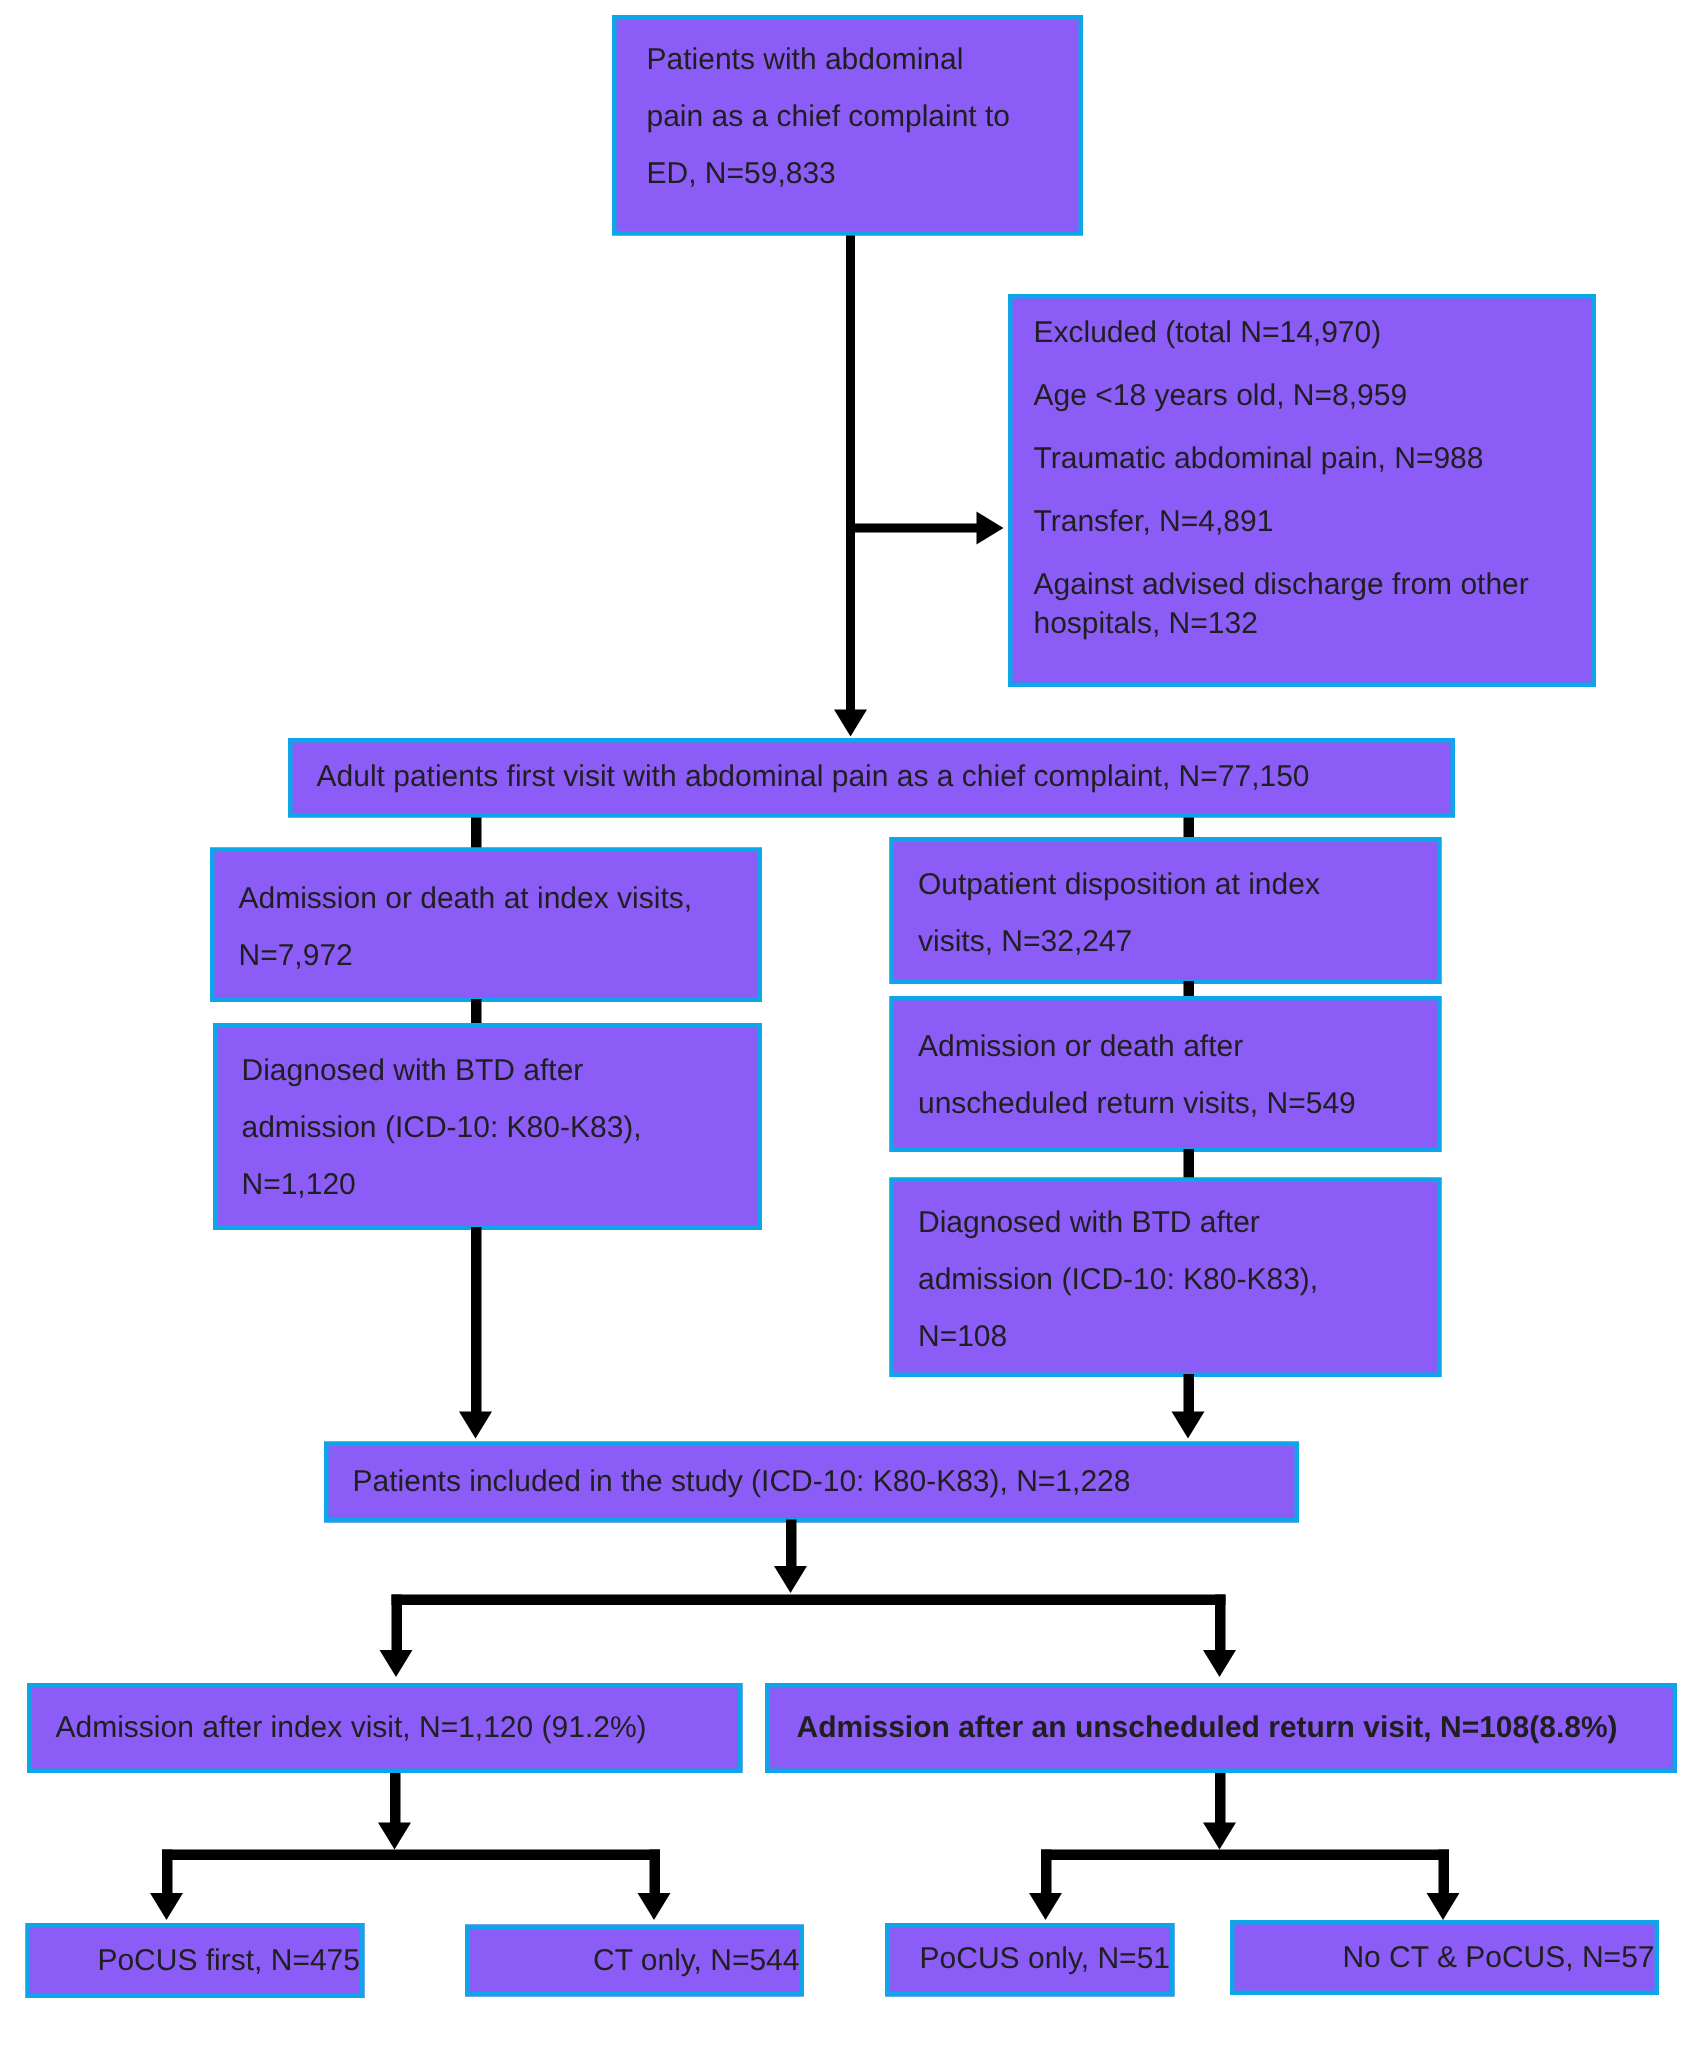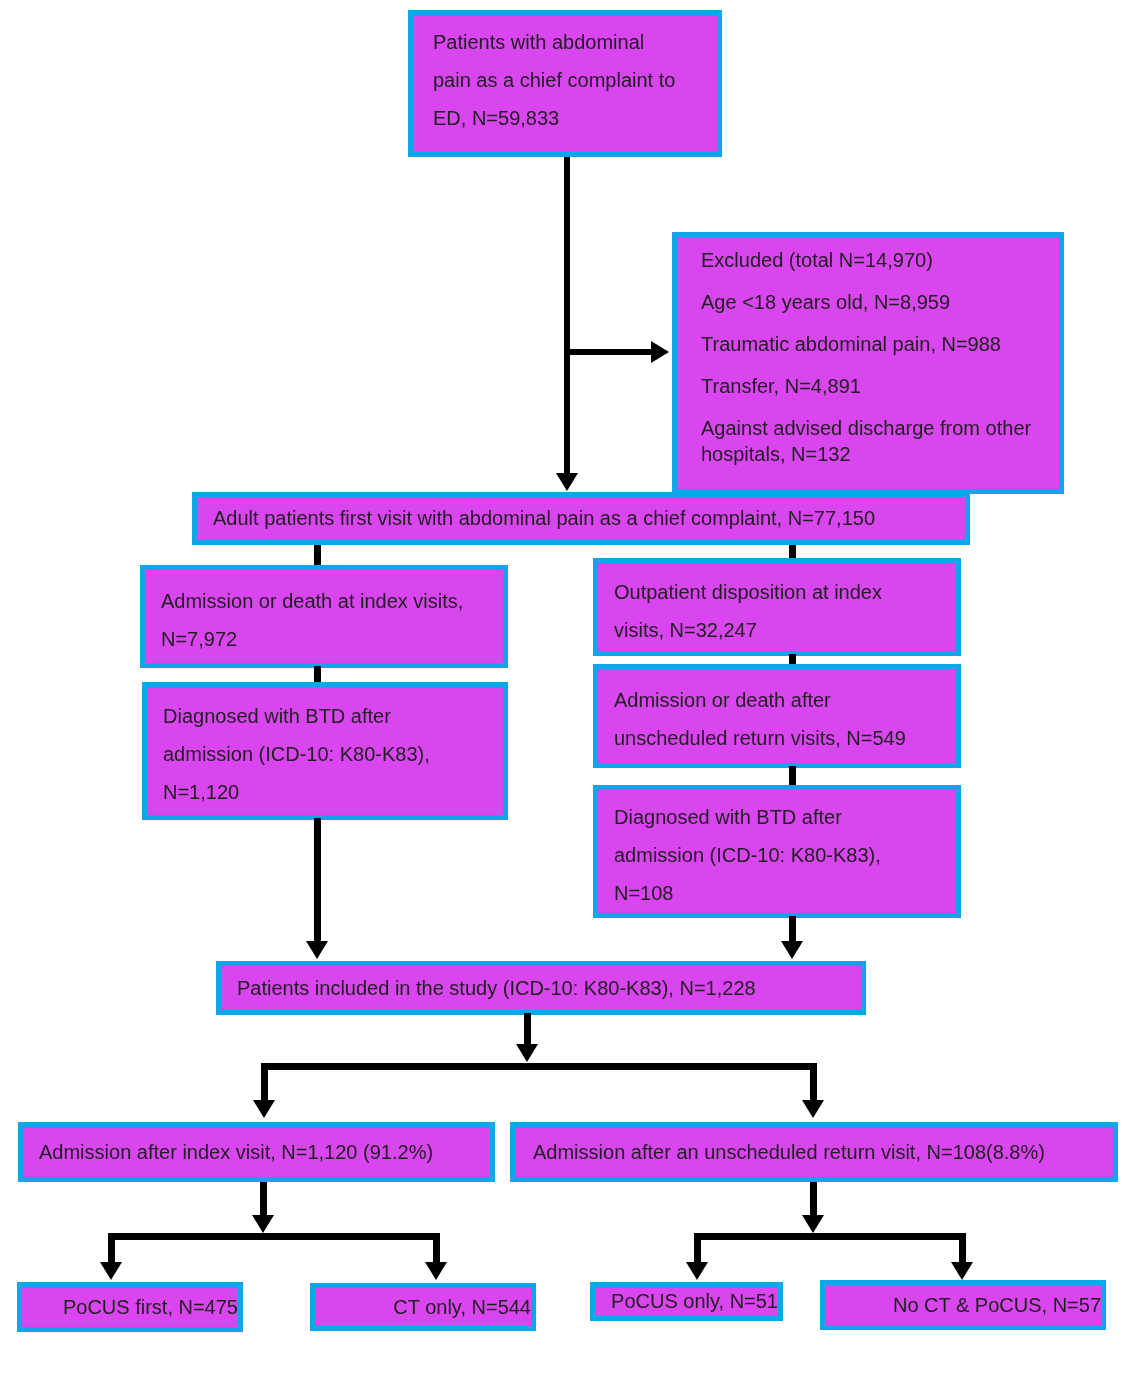--- a/index.html
+++ b/index.html
@@ -12,22 +12,22 @@
     width: 1129px;
     height: 1373px;
     background: #ffffff;
     font-family: "Liberation Sans", sans-serif;
     color: #1f1f1f;
     font-size: 20px;
     overflow: hidden;
   }
   .box {
     position: absolute;
-    border: 5px solid #0ea5e9;
-    background: #d946ef;
+    border: 3px solid #0ea5e9;
+    background: #8b5cf6;
     box-sizing: border-box;
   }
   .lines {
     white-space: pre-line;
     line-height: 38px;
   }
   .pad-a  { padding: 8px 20px; }
   .pad-c  { padding: 12px 16px; }
   .pad-d  { padding: 10px 16px; }
   .pad-e  { padding: 10px 16px; }
@@ -37,26 +37,26 @@
     display: flex;
     align-items: center;
   }
   .hcenter {
     display: flex;
     align-items: center;
     justify-content: flex-end;
     text-align: center;
   }
   .pad-left16 { padding-left: 16px; }
-  .pad-left18 { padding-left: 18px; }
+  .pad-left18 { padding-left: 18px; font-weight: bold; }
   .excl-p {
     margin: 0 0 16px 0;
     line-height: 26px;
   }
-  .excl-wrap { padding: 10px 24px; margin-top: 36px; }
+  .excl-wrap { padding: 10px 14px; }
   .conn {
     position: absolute;
     background: #000000;
   }
   .ah-down {
     position: absolute;
     width: 0;
     height: 0;
     border-left: 11px solid transparent;
     border-right: 11px solid transparent;
@@ -179,21 +179,21 @@
   <div class="ah-down" style="left:951px; top:1262px;"></div>
 
   <div class="box hcenter" style="left:17px; top:1282px; width:226px; height:50px;">
     <span>PoCUS first, N=475</span>
   </div>
 
   <div class="box hcenter" style="left:310px; top:1283px; width:226px; height:48px;">
     <span>CT only, N=544</span>
   </div>
 
-  <div class="box hcenter" style="left:590px; top:1282px; width:193px; height:39px;">
+  <div class="box hcenter" style="left:590px; top:1282px; width:193px; height:49px;">
     <span>PoCUS only, N=51</span>
   </div>
 
   <div class="box hcenter" style="left:820px; top:1280px; width:286px; height:50px;">
     <span>No CT &amp; PoCUS, N=57</span>
   </div>
 
 </div>
 
 </body></html>

